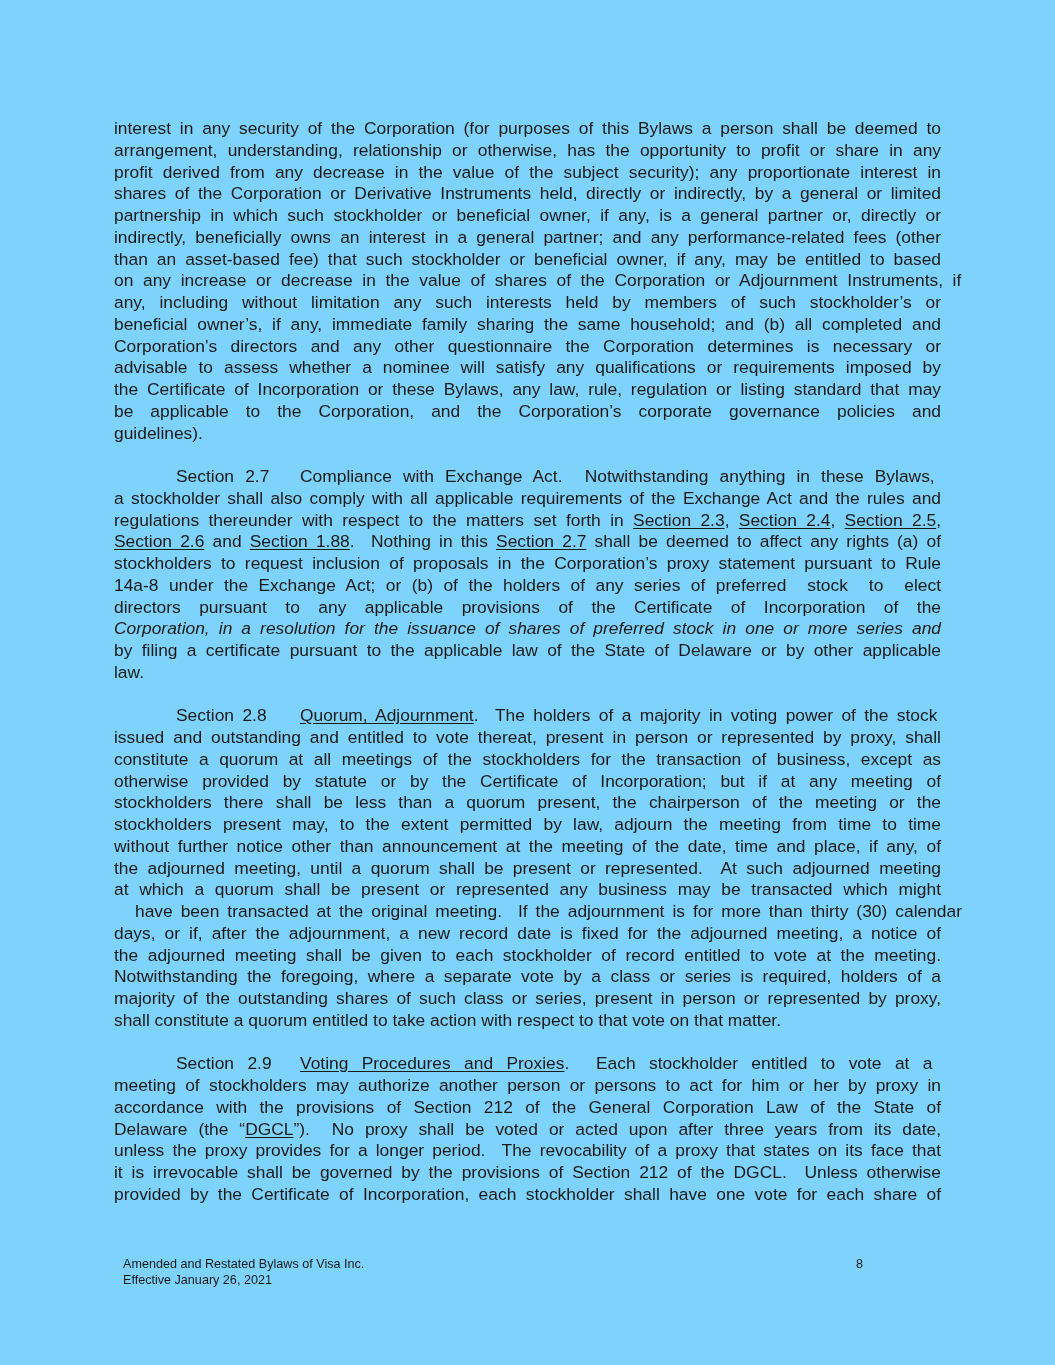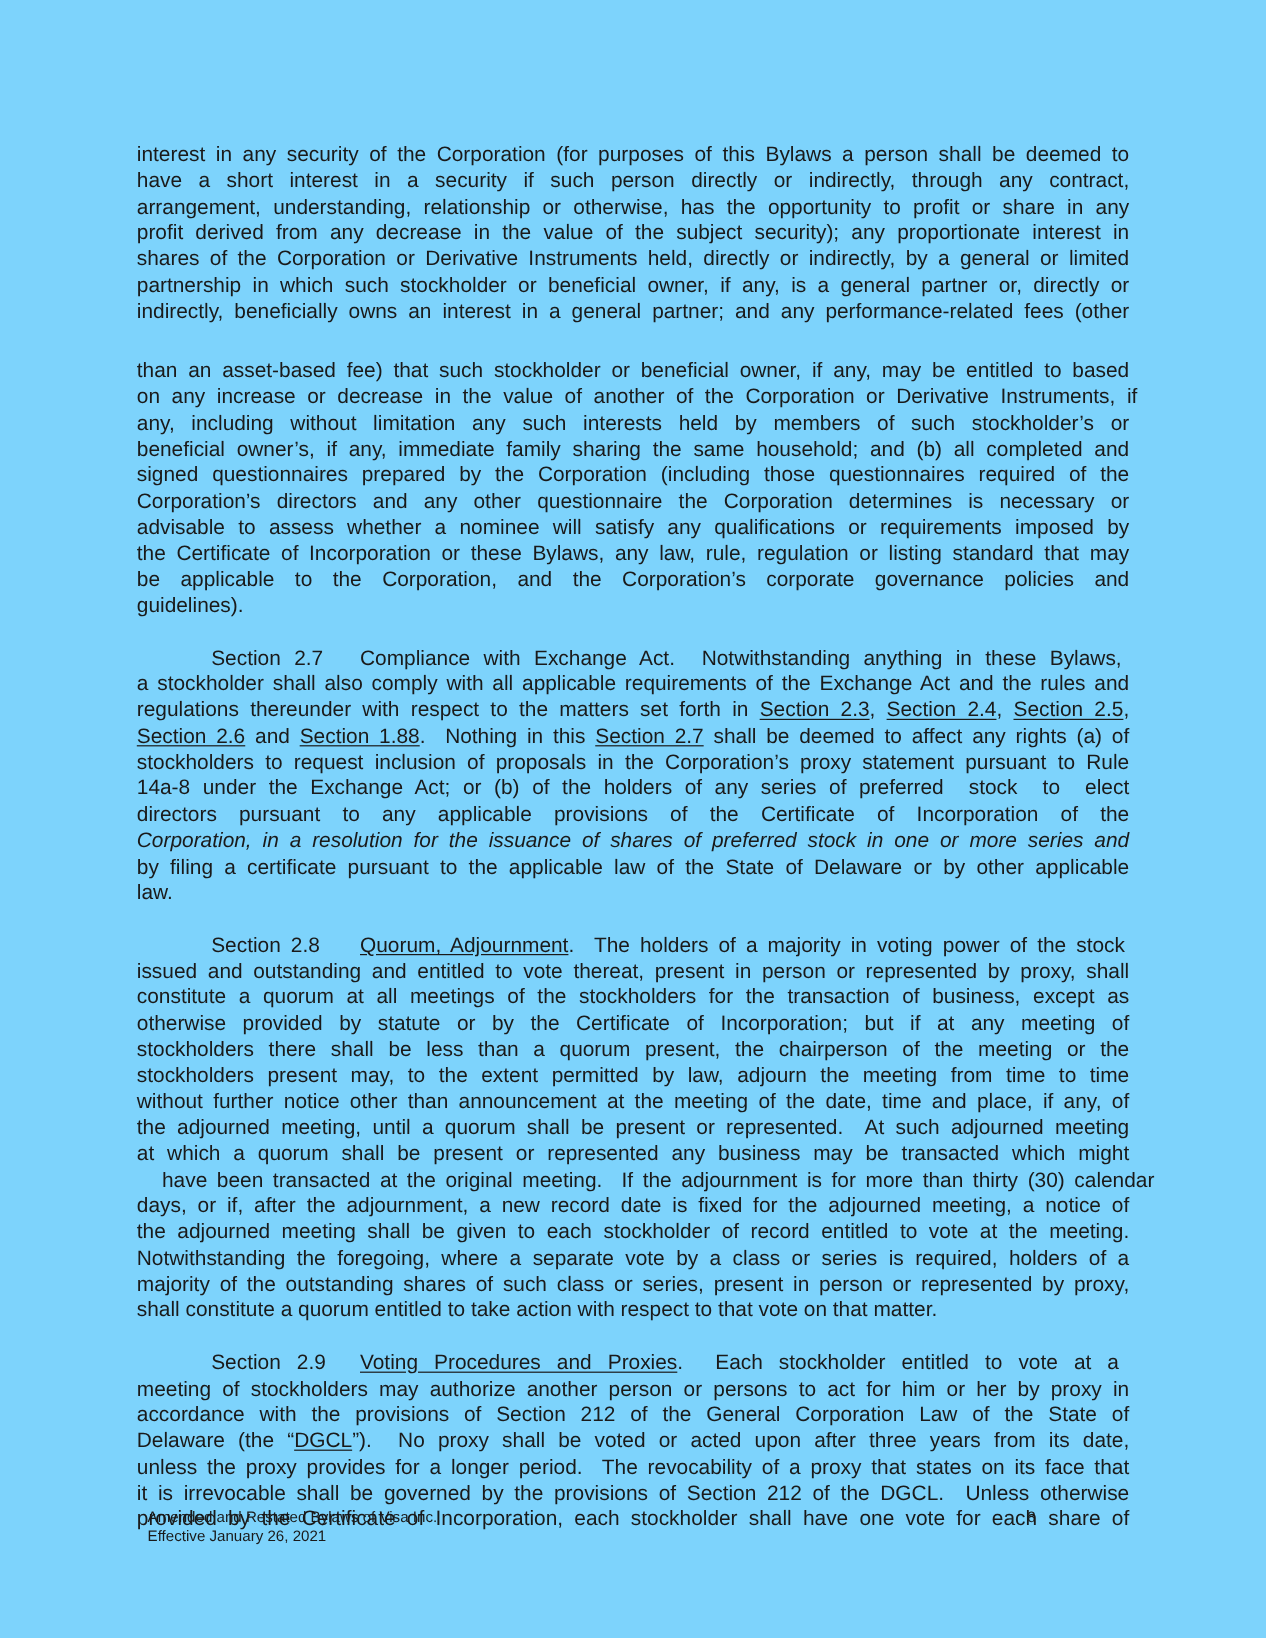--- a/index.html
+++ b/index.html
@@ -22,31 +22,29 @@
   .footer .pgnum { position: absolute; right: 0; top: 0; }
 </style>
 </head>
 <body>
 
 <div class="page">
   <div class="body-text">
 
     <div class="para" id="cont-para">
         <span class="line" style="text-align-last: left; display: block;"><span style="white-space: pre; word-spacing: 3.95312px;">interest in any security of the Corporation (for purposes of this Bylaws a person shall be deemed to</span></span>
-        <span class="line" style="text-align-last: left; display: block;"><span style="white-space: pre; word-spacing: 8.88646px;">have a short interest in a security if such person directly or indirectly, through any contract,</span></span>
         <span class="line" style="text-align-last: left; display: block;"><span style="white-space: pre; word-spacing: 5.38942px;">arrangement, understanding, relationship or otherwise, has the opportunity to profit or share in any</span></span>
         <span class="line" style="text-align-last: left; display: block;"><span style="white-space: pre; word-spacing: 5.31771px;">profit derived from any decrease in the value of the subject security); any proportionate interest in</span></span>
         <span class="line" style="text-align-last: left; display: block;"><span style="white-space: pre; word-spacing: 3.79688px;">shares of the Corporation or Derivative Instruments held, directly or indirectly, by a general or limited</span></span>
         <span class="line" style="text-align-last: left; display: block;"><span style="white-space: pre; word-spacing: 4.58398px;">partnership in which such stockholder or beneficial owner, if any, is a general partner or, directly or</span></span>
         <span class="line" style="text-align-last: left; display: block;"><span style="white-space: pre; word-spacing: 4.30048px;">indirectly, beneficially owns an interest in a general partner; and any performance-related fees (other</span></span>
-        <span class="line" style="text-align-last: left; display: block; margin-top: 28px;"><span style="white-space: pre; word-spacing: 4.15625px;">than an asset-based fee) that such stockholder or beneficial owner, if any, may be entitled to based</span></span>
-        <span class="line" style="text-align-last: left; display: block;"><span style="white-space: pre; word-spacing: 4.80469px;">on any increase or decrease in the value of another of the Corporation or Derivative Instruments, if</span></span>
+        <span class="line" style="text-align-last: left; display: block;"><span style="white-space: pre; word-spacing: 4.15625px;">than an asset-based fee) that such stockholder or beneficial owner, if any, may be entitled to based</span></span>
+        <span class="line" style="text-align-last: left; display: block;"><span style="white-space: pre; word-spacing: 4.80469px;">on any increase or decrease in the value of shares of the Corporation or Adjournment Instruments, if</span></span>
         <span class="line" style="text-align-last: left; display: block;"><span style="white-space: pre; word-spacing: 9.03726px;">any, including without limitation any such interests held by members of such stockholder’s or</span></span>
         <span class="line" style="text-align-last: left; display: block;"><span style="white-space: pre; word-spacing: 4.9375px;">beneficial owner’s, if any, immediate family sharing the same household; and (b) all completed and</span></span>
-        <span class="line" style="text-align-last: left; display: block;"><span style="white-space: pre; word-spacing: 6.71591px;">signed questionnaires prepared by the Corporation (including those questionnaires required of the</span></span>
         <span class="line" style="text-align-last: left; display: block;"><span style="white-space: pre; word-spacing: 8.59801px;">Corporation’s directors and any other questionnaire the Corporation determines is necessary or</span></span>
         <span class="line" style="text-align-last: left; display: block;"><span style="white-space: pre; word-spacing: 6.21154px;">advisable to assess whether a nominee will satisfy any qualifications or requirements imposed by</span></span>
         <span class="line" style="text-align-last: left; display: block;"><span style="white-space: pre; word-spacing: 4.03021px;">the Certificate of Incorporation or these Bylaws, any law, rule, regulation or listing standard that may</span></span>
         <span class="line" style="text-align-last: left; display: block;"><span style="white-space: pre; word-spacing: 12.1946px;">be applicable to the Corporation, and the Corporation’s corporate governance policies and</span></span>
         <span class="line last">guidelines).</span>
       </div>
 
     <div class="para">
       <span class="line indent" style="text-align-last: left; display: block;"><span style="white-space: pre; word-spacing: 6.29063px;"><span class="sec-num">Section 2.7</span><span>Compliance with Exchange Act.</span><span>  Notwithstanding anything in these Bylaws,</span></span></span>
       <span class="line" style="text-align-last: left; display: block;"><span style="white-space: pre; word-spacing: 2.50586px;">a stockholder shall also comply with all applicable requirements of the Exchange Act and the rules and</span></span>

